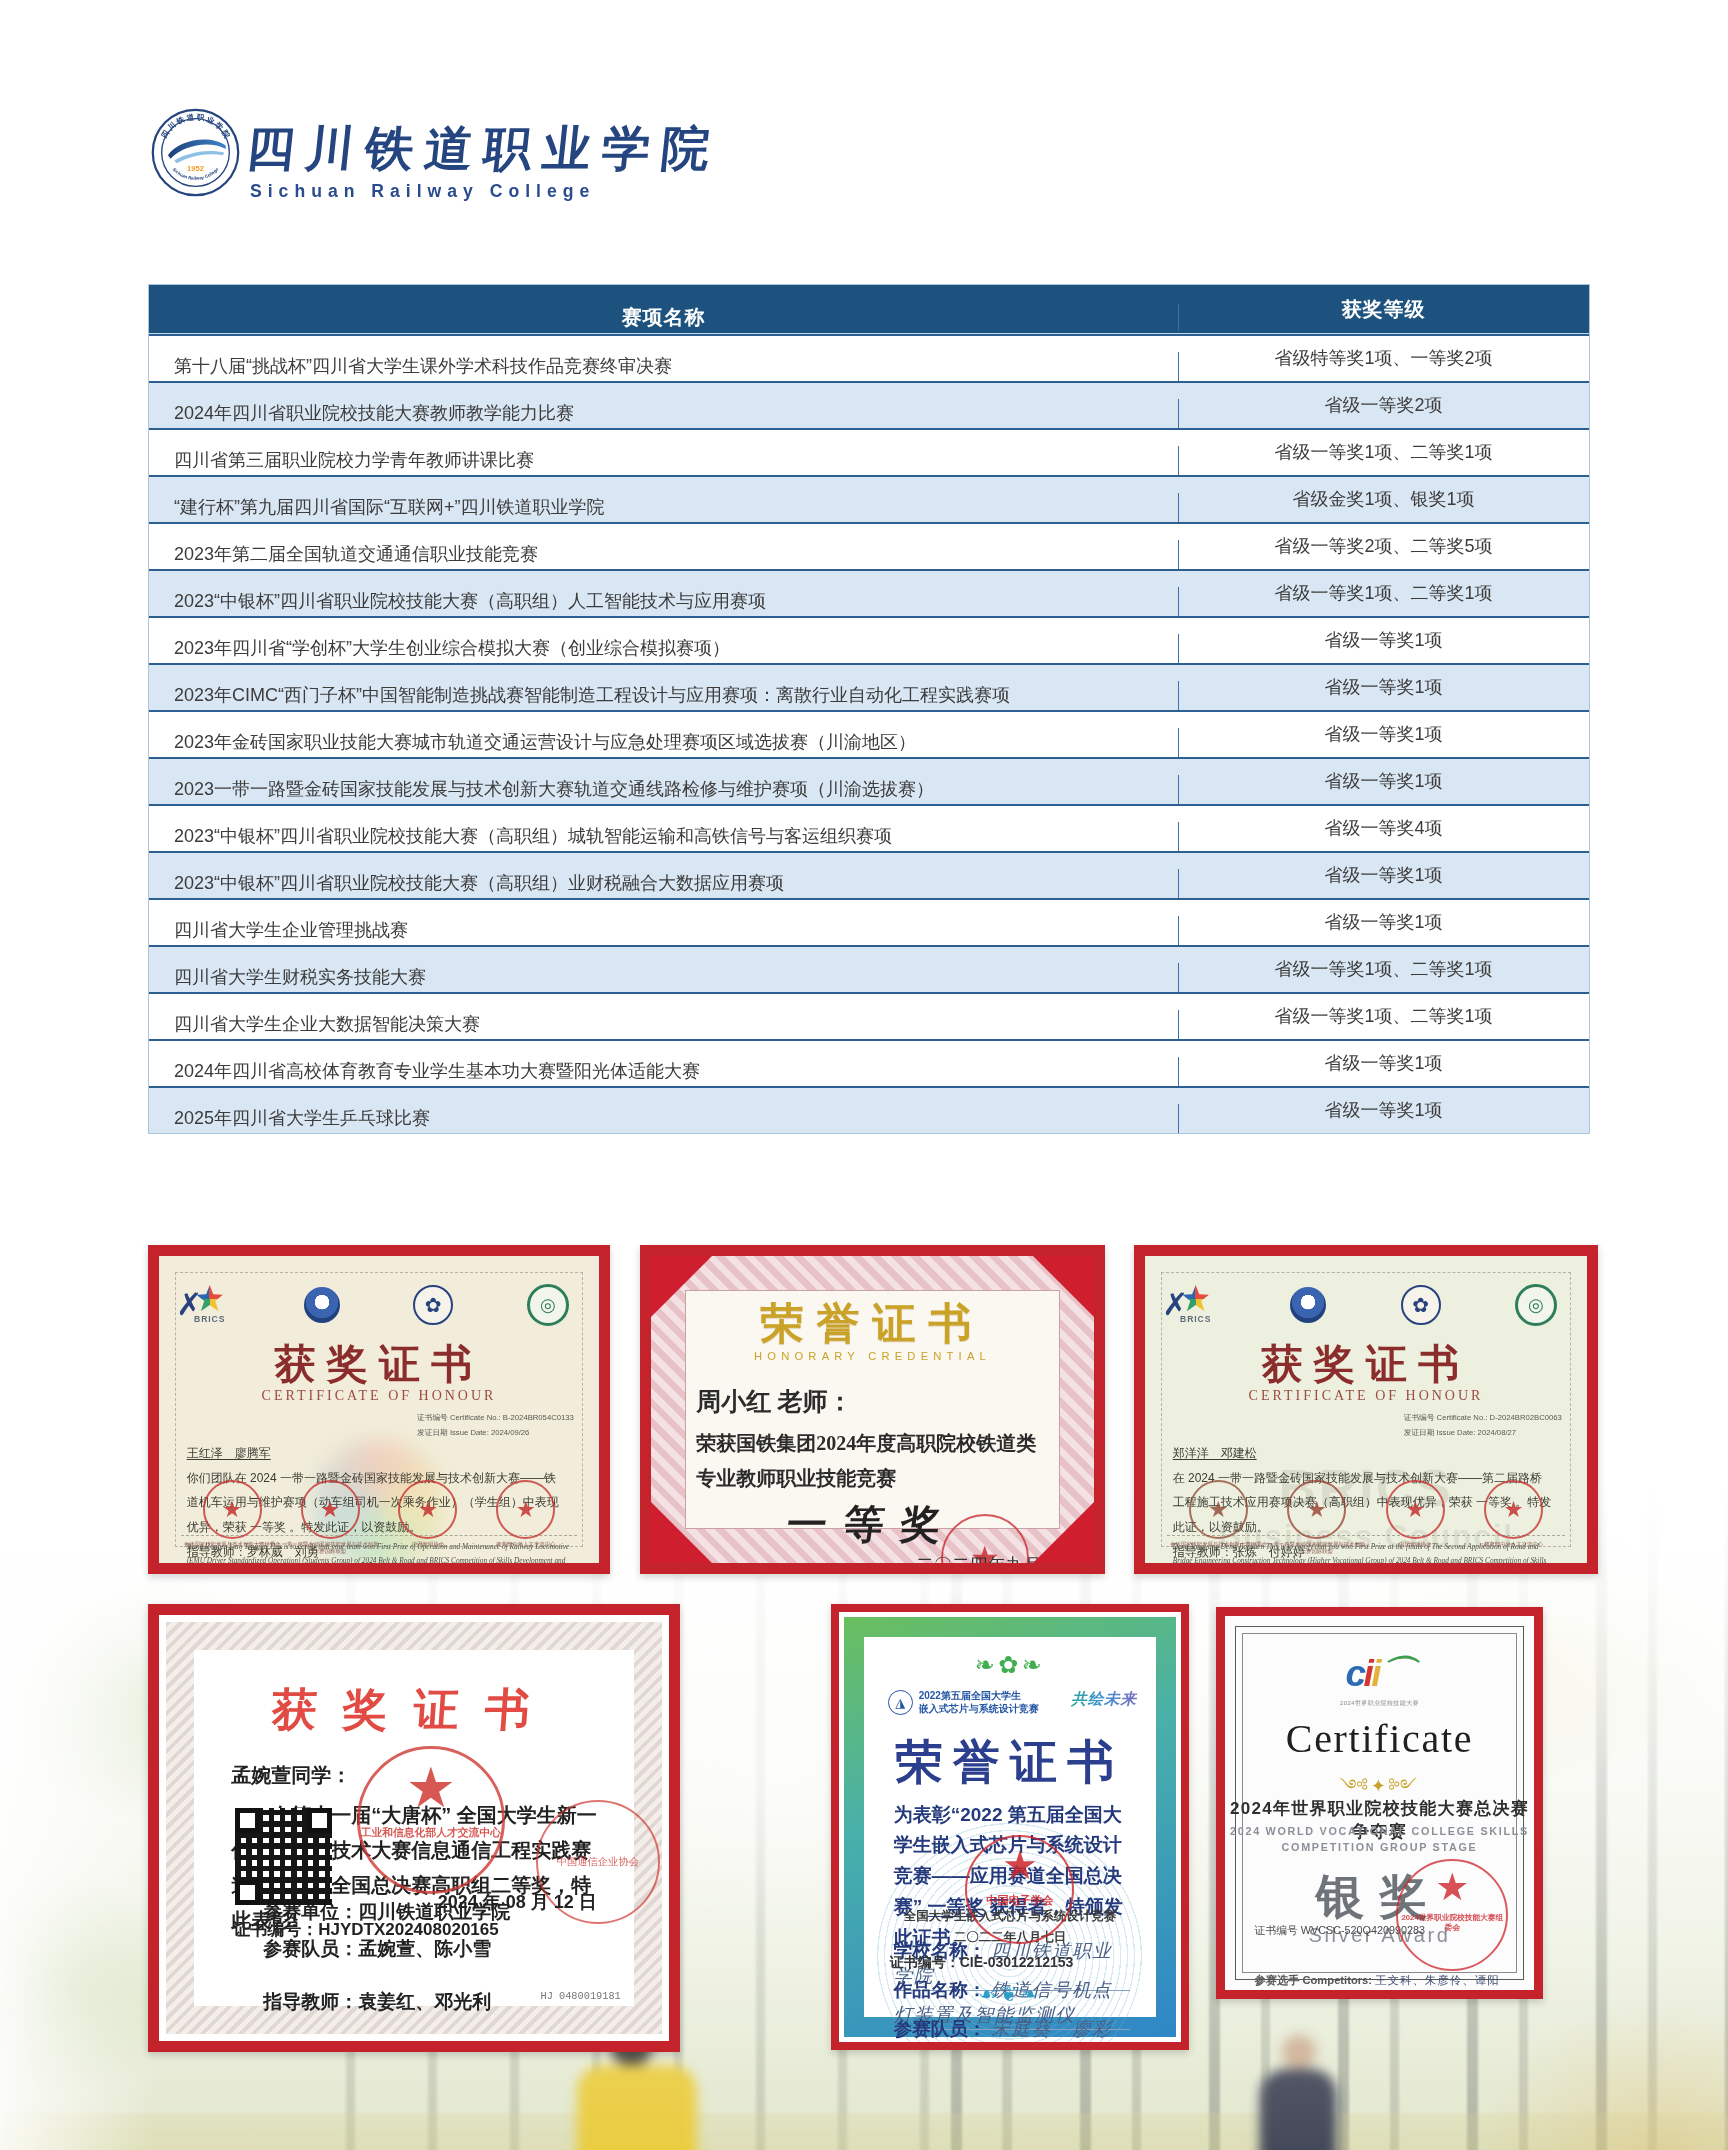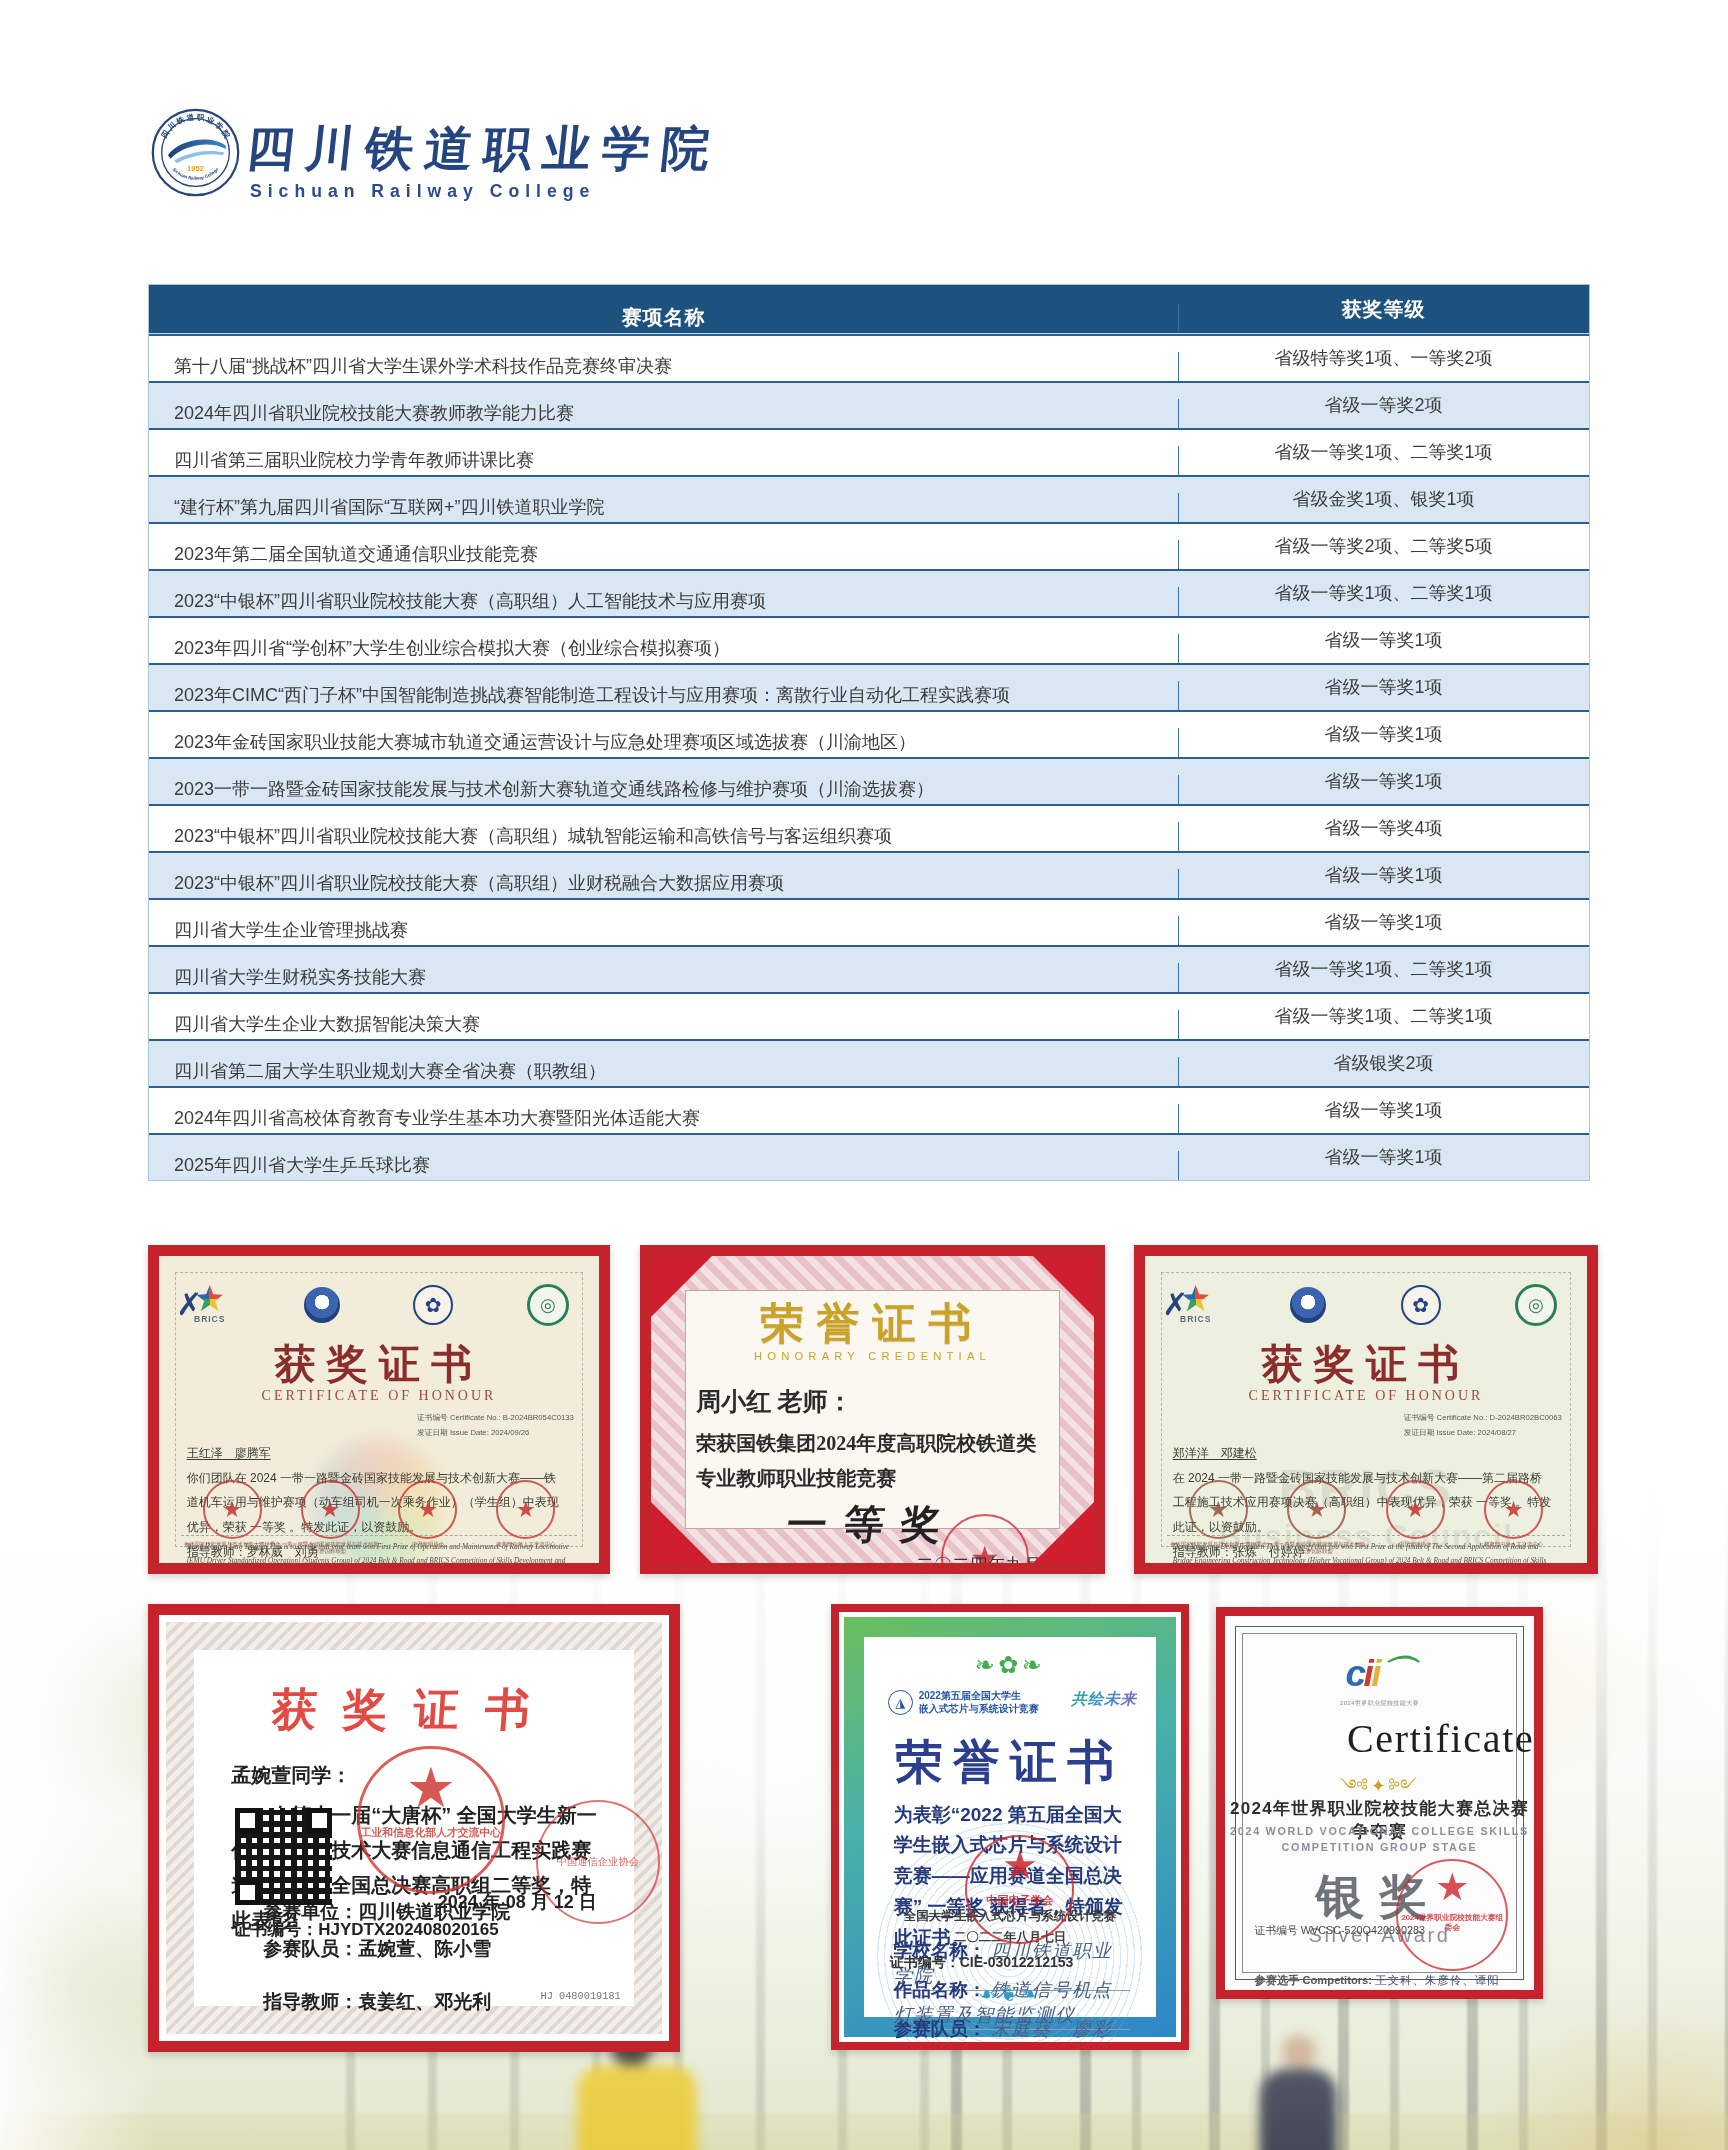--- a/index.html
+++ b/index.html
@@ -204,21 +204,21 @@
   .em-certno{position:absolute;left:26px;bottom:45px;font-size:14px;font-weight:bold;color:#333;}
 
   
   .wv-paper{background:#fcfcfd;}
   .wv-b1{position:absolute;inset:10.3px;border:1.7px solid #5a5a5a;}
   .wv-b2{position:absolute;inset:17px;border:0.9px solid #8a8a8a;}
   .wv-logo{position:absolute;left:0;right:0;top:33px;text-align:center;}
   .wv-logo .arcs{display:inline-block;font-size:37px;font-weight:bold;font-style:italic;letter-spacing:-2.6px;}
   .wv-logo .a1{color:#2b6bb3;} .wv-logo .a2{color:#d3362e;} .wv-logo .a3{color:#e2b23a;} .wv-logo .a4{color:#3f9e4d;}
   .wv-logo .tiny{display:block;font-size:6px;color:#888;margin-top:0.9px;letter-spacing:0.4px;}
-  .wv-title{position:absolute;left:0;right:0;top:99px;text-align:right;font-size:40px;color:#1f1f1f;
+  .wv-title{position:absolute;left:0;right:0;top:99px;text-align:center;font-size:40px;color:#1f1f1f;
     font-family:"Liberation Serif","DejaVu Serif",serif;letter-spacing:1.7px;}
   .wv-swirl{position:absolute;left:0;right:0;top:150px;text-align:center;color:#c9a227;font-size:18px;letter-spacing:2.6px;}
   .wv-cnhead{position:absolute;left:0;right:0;top:181px;text-align:center;font-size:17px;font-weight:bold;color:#2f2f2f;letter-spacing:1.3px;}
   .wv-enhead{position:absolute;left:0;right:0;top:207px;text-align:center;font-size:10.8px;font-weight:bold;
     color:#8a9097;letter-spacing:1.7px;line-height:1.55;}
   .wv-award{position:absolute;left:0;right:0;top:249px;text-align:center;font-size:48px;font-weight:bold;
     color:#6e747a;letter-spacing:15.5px;}
   .wv-award-en{position:absolute;left:0;right:0;top:308px;text-align:center;font-size:20px;color:#8a9097;letter-spacing:2.6px;}
   .wv-field{position:absolute;left:30px;right:30px;border-bottom:1.3px dotted #8a8a8a;padding-bottom:3.4px;
     font-size:11.2px;color:#4a4a4a;}
@@ -340,24 +340,20 @@
     <div class="tcell award">省级一等奖1项</div>
   </div>
       <div class="trow alt">
     <div class="tcell name">四川省大学生财税实务技能大赛</div>
     <div class="tcell award">省级一等奖1项、二等奖1项</div>
   </div>
       <div class="trow">
     <div class="tcell name">四川省大学生企业大数据智能决策大赛</div>
     <div class="tcell award">省级一等奖1项、二等奖1项</div>
   </div>
-      <div class="trow alt">
-    <div class="tcell name">四川省第二届大学生职业规划大赛全省决赛（职教组）</div>
-    <div class="tcell award">省级银奖2项</div>
-  </div>
       <div class="trow">
     <div class="tcell name">2024年四川省高校体育教育专业学生基本功大赛暨阳光体适能大赛</div>
     <div class="tcell award">省级一等奖1项</div>
   </div>
       <div class="trow alt">
     <div class="tcell name">2025年四川省大学生乒乓球比赛</div>
     <div class="tcell award">省级一等奖1项</div>
   </div>
     </div>
 </div>

